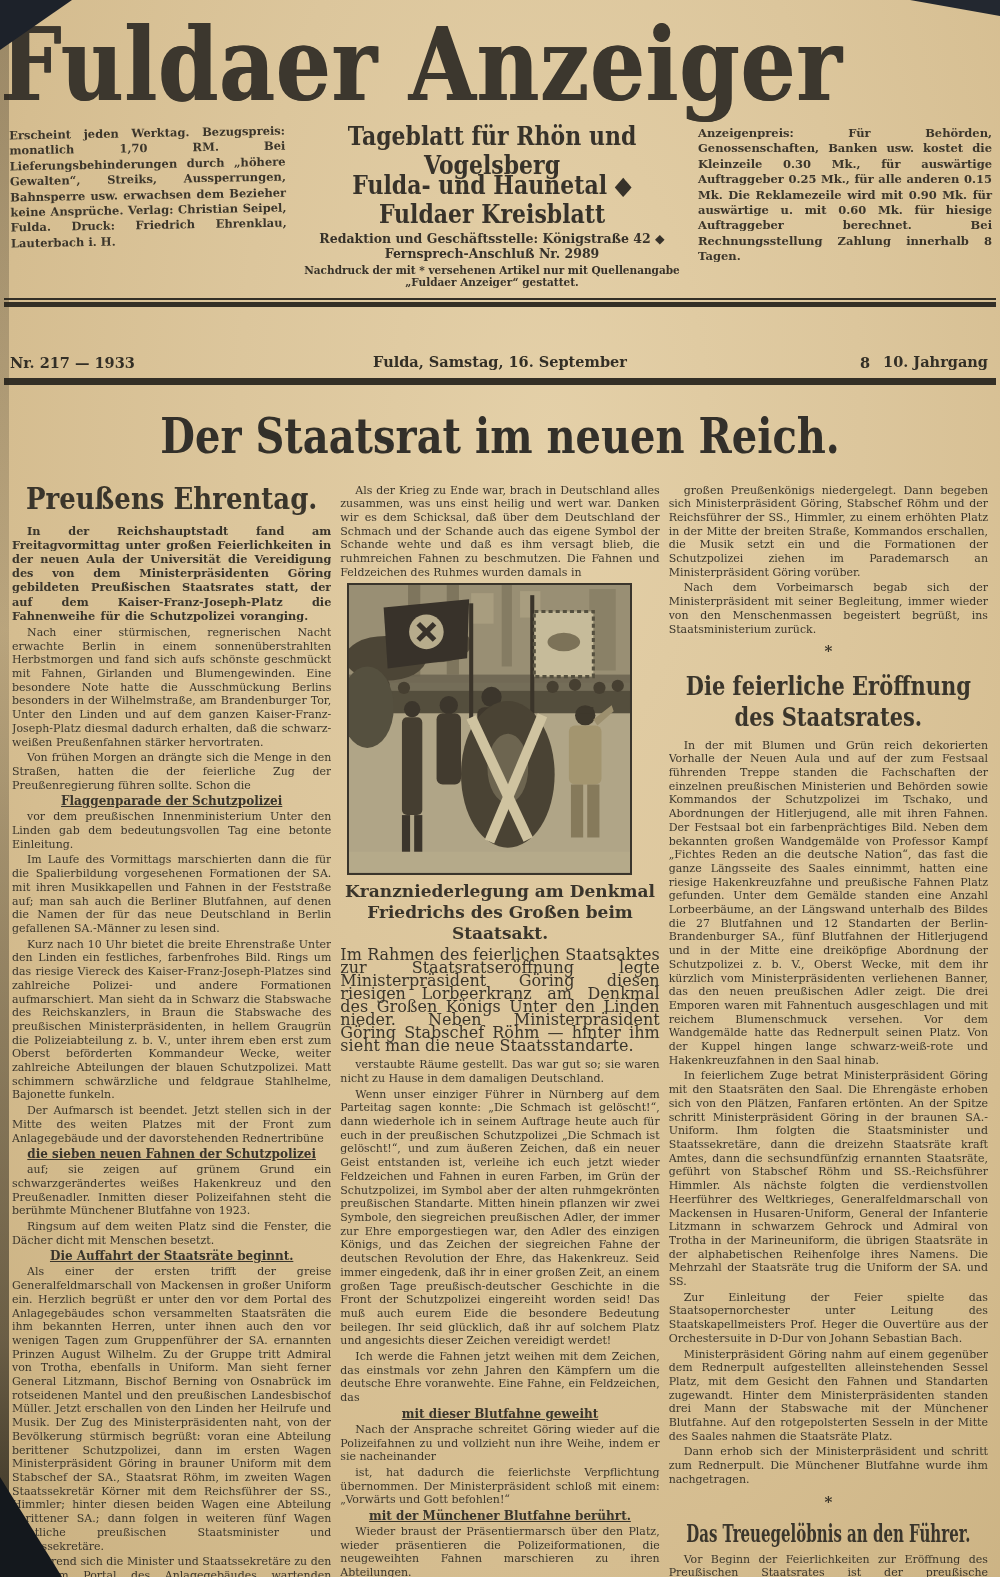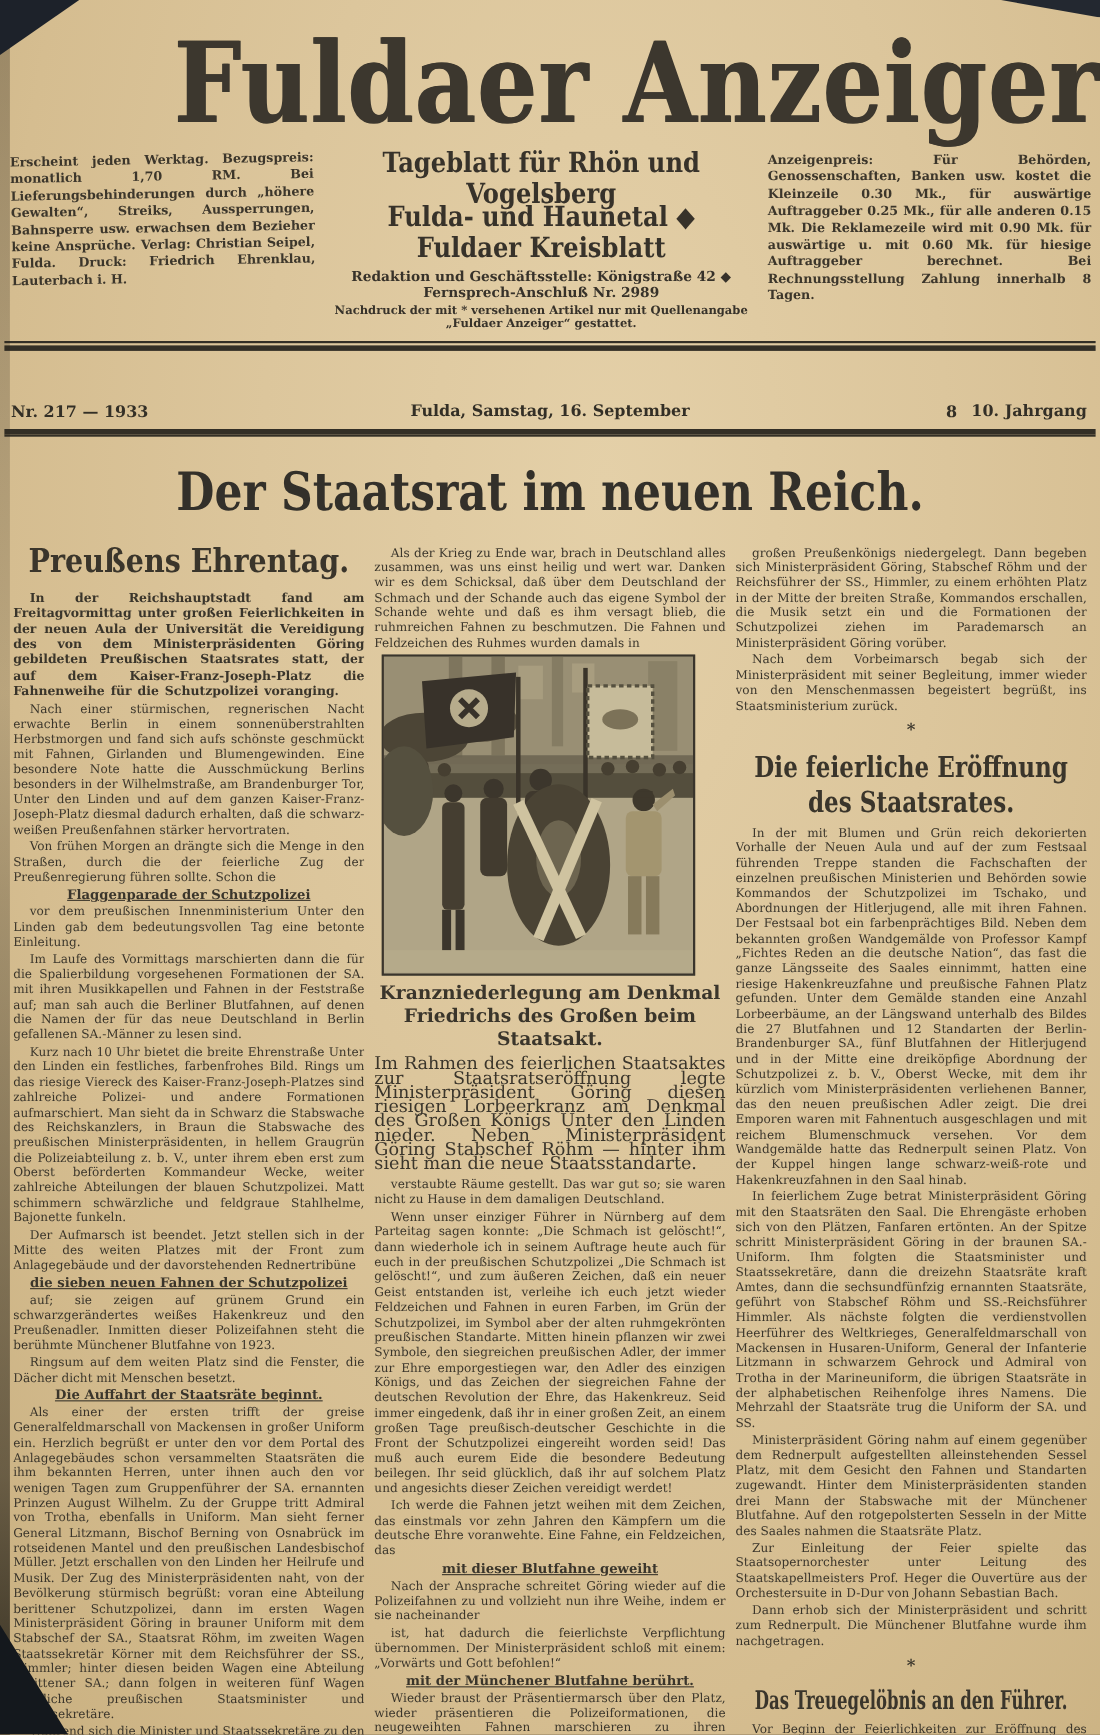--- a/index.html
+++ b/index.html
@@ -10,21 +10,21 @@
   
   .edge-left{position:absolute;left:0;top:0;width:9px;height:100%;
     background:linear-gradient(to bottom, rgba(48,40,28,.35), rgba(30,26,18,.15) 40%, rgba(25,22,16,.55) 85%, rgba(15,14,10,.8));pointer-events:none;}
   .corner-tl{position:absolute;left:0;top:0;width:72px;height:50px;background:#1d222a;
     clip-path:polygon(0 0,100% 0,0 100%);}
   .corner-tr{position:absolute;right:0;top:0;width:90px;height:16px;background:#232830;
     clip-path:polygon(0 0,100% 0,100% 100%);}
   .corner-bl{position:absolute;left:0;bottom:0;width:62px;height:100px;background:#14181d;
     clip-path:polygon(0 0,0 100%,100% 100%);}
   
-  .masthead{padding-top:26px;text-align:right;}
+  .masthead{padding-top:14px;text-align:left;}
   .masthead .title{display:inline-block;font-weight:bold;font-size:86px;line-height:1.0;
     letter-spacing:1px;color:#3c372e;transform:scaleY(1.18);transform-origin:top center;
     text-shadow:1px 0 0 #3c372e;}
   
   .header-row{display:flex;gap:16px;padding:26px 8px 0 10px;align-items:flex-start;}
   .info-box{font-size:11.5px;line-height:1.34;text-align:justify;color:#3c362b;font-weight:bold;}
   .info-left{width:276px;transform:rotate(-1deg);}
   .info-right{width:294px;}
   .subtitle-block{flex:1;text-align:center;color:#37322a;}
   .subtitle-l1,.subtitle-l2{font-weight:bold;font-size:22px;line-height:1.12;transform:scaleY(1.15);transform-origin:center;}
@@ -93,21 +93,21 @@
     <div class="rule-thin"></div>
   </div>
 
   <div class="headline">Der Staatsrat im neuen Reich.</div>
 
   <div class="cols">
     <div class="col">
         <div class="blk heading1">Preußens Ehrentag.</div>
         <div class="blk lead">In der Reichshauptstadt fand am Freitagvormittag unter großen Feierlichkeiten in der neuen Aula der Universität die Vereidigung des von dem Ministerpräsidenten Göring gebildeten Preußischen Staatsrates statt, der auf dem Kaiser-Franz-Joseph-Platz die Fahnenweihe für die Schutzpolizei voranging.</div>
         <div class="blk para">Nach einer stürmischen, regnerischen Nacht erwachte Berlin in einem sonnenüberstrahlten Herbstmorgen und fand sich aufs schönste geschmückt mit Fahnen, Girlanden und Blumengewinden. Eine besondere Note hatte die Ausschmückung Berlins besonders in der Wilhelmstraße, am Brandenburger Tor, Unter den Linden und auf dem ganzen Kaiser-Franz-Joseph-Platz diesmal dadurch erhalten, daß die schwarz-weißen Preußenfahnen stärker hervortraten.</div>
-        <div class="blk para">Von frühen Morgen an drängte sich die Menge in den Straßen, durch die der feierliche Zug der Preußenregierung führen sollte. Schon die</div>
+        <div class="blk para">Von frühen Morgen an drängte sich die Menge in den Straßen, hatten die der feierliche Zug der Preußenregierung führen sollte. Schon die</div>
         <div class="blk subhead">Flaggenparade der Schutzpolizei</div>
         <div class="blk para">vor dem preußischen Innenministerium Unter den Linden gab dem bedeutungsvollen Tag eine betonte Einleitung.</div>
         <div class="blk para">Im Laufe des Vormittags marschierten dann die für die Spalierbildung vorgesehenen Formationen der SA. mit ihren Musikkapellen und Fahnen in der Feststraße auf; man sah auch die Berliner Blutfahnen, auf denen die Namen der für das neue Deutschland in Berlin gefallenen SA.-Männer zu lesen sind.</div>
         <div class="blk para">Kurz nach 10 Uhr bietet die breite Ehrenstraße Unter den Linden ein festliches, farbenfrohes Bild. Rings um das riesige Viereck des Kaiser-Franz-Joseph-Platzes sind zahlreiche Polizei- und andere Formationen aufmarschiert. Man sieht da in Schwarz die Stabswache des Reichskanzlers, in Braun die Stabswache des preußischen Ministerpräsidenten, in hellem Graugrün die Polizeiabteilung z. b. V., unter ihrem eben erst zum Oberst beförderten Kommandeur Wecke, weiter zahlreiche Abteilungen der blauen Schutzpolizei. Matt schimmern schwärzliche und feldgraue Stahlhelme, Bajonette funkeln.</div>
         <div class="blk para">Der Aufmarsch ist beendet. Jetzt stellen sich in der Mitte des weiten Platzes mit der Front zum Anlagegebäude und der davorstehenden Rednertribüne</div>
         <div class="blk subhead">die sieben neuen Fahnen der Schutzpolizei</div>
         <div class="blk para">auf; sie zeigen auf grünem Grund ein schwarzgerändertes weißes Hakenkreuz und den Preußenadler. Inmitten dieser Polizeifahnen steht die berühmte Münchener Blutfahne von 1923.</div>
         <div class="blk para">Ringsum auf dem weiten Platz sind die Fenster, die Dächer dicht mit Menschen besetzt.</div>
         <div class="blk subhead">Die Auffahrt der Staatsräte beginnt.</div>
         <div class="blk para">Als einer der ersten trifft der greise Generalfeldmarschall von Mackensen in großer Uniform ein. Herzlich begrüßt er unter den vor dem Portal des Anlagegebäudes schon versammelten Staatsräten die ihm bekannten Herren, unter ihnen auch den vor wenigen Tagen zum Gruppenführer der SA. ernannten Prinzen August Wilhelm. Zu der Gruppe tritt Admiral von Trotha, ebenfalls in Uniform. Man sieht ferner General Litzmann, Bischof Berning von Osnabrück im rotseidenen Mantel und den preußischen Landesbischof Müller. Jetzt erschallen von den Linden her Heilrufe und Musik. Der Zug des Ministerpräsidenten naht, von der Bevölkerung stürmisch begrüßt: voran eine Abteilung berittener Schutzpolizei, dann im ersten Wagen Ministerpräsident Göring in brauner Uniform mit dem Stabschef der SA., Staatsrat Röhm, im zweiten Wagen Staatssekretär Körner mit dem Reichsführer der SS., Himmler; hinter diesen beiden Wagen eine Abteilung berittener SA.; dann folgen in weiteren fünf Wagen sämtliche preußischen Staatsminister und Staatssekretäre.</div>
@@ -194,22 +194,22 @@
         <div class="blk para">Unter Führung des Ministerpräsidenten begeben sich nun die Mitglieder des Preußischen Staatsrates in das Anlagegebäude hinein; sie geleiten zugleich die Münchener Blutfahne in den Festsaal. Dann klingt aus den Lautsprechern die Stimme Görings über den Platz, klar und fest — oben in der Aula hat der Staatsakt begonnen. Bald fallen</div>
         <div class="blk subhead">die Glocken von Berlin</div>
       </div>
     <div class="col">
         <div class="blk para">großen Preußenkönigs niedergelegt. Dann begeben sich Ministerpräsident Göring, Stabschef Röhm und der Reichsführer der SS., Himmler, zu einem erhöhten Platz in der Mitte der breiten Straße, Kommandos erschallen, die Musik setzt ein und die Formationen der Schutzpolizei ziehen im Parademarsch an Ministerpräsident Göring vorüber.</div>
         <div class="blk para">Nach dem Vorbeimarsch begab sich der Ministerpräsident mit seiner Begleitung, immer wieder von den Menschenmassen begeistert begrüßt, ins Staatsministerium zurück.</div>
         <div class="blk star">*</div>
         <div class="blk heading-xl">Die feierliche Eröffnung des Staatsrates.</div>
         <div class="blk para">In der mit Blumen und Grün reich dekorierten Vorhalle der Neuen Aula und auf der zum Festsaal führenden Treppe standen die Fachschaften der einzelnen preußischen Ministerien und Behörden sowie Kommandos der Schutzpolizei im Tschako, und Abordnungen der Hitlerjugend, alle mit ihren Fahnen. Der Festsaal bot ein farbenprächtiges Bild. Neben dem bekannten großen Wandgemälde von Professor Kampf „Fichtes Reden an die deutsche Nation“, das fast die ganze Längsseite des Saales einnimmt, hatten eine riesige Hakenkreuzfahne und preußische Fahnen Platz gefunden. Unter dem Gemälde standen eine Anzahl Lorbeerbäume, an der Längswand unterhalb des Bildes die 27 Blutfahnen und 12 Standarten der Berlin-Brandenburger SA., fünf Blutfahnen der Hitlerjugend und in der Mitte eine dreiköpfige Abordnung der Schutzpolizei z. b. V., Oberst Wecke, mit dem ihr kürzlich vom Ministerpräsidenten verliehenen Banner, das den neuen preußischen Adler zeigt. Die drei Emporen waren mit Fahnentuch ausgeschlagen und mit reichem Blumenschmuck versehen. Vor dem Wandgemälde hatte das Rednerpult seinen Platz. Von der Kuppel hingen lange schwarz-weiß-rote und Hakenkreuzfahnen in den Saal hinab.</div>
         <div class="blk para">In feierlichem Zuge betrat Ministerpräsident Göring mit den Staatsräten den Saal. Die Ehrengäste erhoben sich von den Plätzen, Fanfaren ertönten. An der Spitze schritt Ministerpräsident Göring in der braunen SA.-Uniform. Ihm folgten die Staatsminister und Staatssekretäre, dann die dreizehn Staatsräte kraft Amtes, dann die sechsundfünfzig ernannten Staatsräte, geführt von Stabschef Röhm und SS.-Reichsführer Himmler. Als nächste folgten die verdienstvollen Heerführer des Weltkrieges, Generalfeldmarschall von Mackensen in Husaren-Uniform, General der Infanterie Litzmann in schwarzem Gehrock und Admiral von Trotha in der Marineuniform, die übrigen Staatsräte in der alphabetischen Reihenfolge ihres Namens. Die Mehrzahl der Staatsräte trug die Uniform der SA. und SS.</div>
+        <div class="blk para">Zur Einleitung der Feier spielte das Staatsopernorchester unter Leitung des Staatskapellmeisters Prof. Heger die Ouvertüre aus der Orchestersuite in D-Dur von Johann Sebastian Bach.</div>
         <div class="blk para">Ministerpräsident Göring nahm auf einem gegenüber dem Rednerpult aufgestellten alleinstehenden Sessel Platz, mit dem Gesicht den Fahnen und Standarten zugewandt. Hinter dem Ministerpräsidenten standen drei Mann der Stabswache mit der Münchener Blutfahne. Auf den rotgepolsterten Sesseln in der Mitte des Saales nahmen die Staatsräte Platz.</div>
-        <div class="blk para">Zur Einleitung der Feier spielte das Staatsopernorchester unter Leitung des Staatskapellmeisters Prof. Heger die Ouvertüre aus der Orchestersuite in D-Dur von Johann Sebastian Bach.</div>
         <div class="blk para">Dann erhob sich der Ministerpräsident und schritt zum Rednerpult. Die Münchener Blutfahne wurde ihm nachgetragen.</div>
         <div class="blk star">*</div>
         <div class="blk heading2">Das Treuegelöbnis an den Führer.</div>
         <div class="blk para">Vor Beginn der Feierlichkeiten zur Eröffnung des Preußischen Staatsrates ist der preußische Ministerpräsident vom Führer in der Reichskanzlei empfangen worden und hat diese Gelegenheit benutzt, ein Treuegelöbnis zum Führer abzulegen.</div>
       </div>
   </div>
 
   <div class="edge-left"></div>
   <div class="corner-tl"></div>
   <div class="corner-tr"></div>

